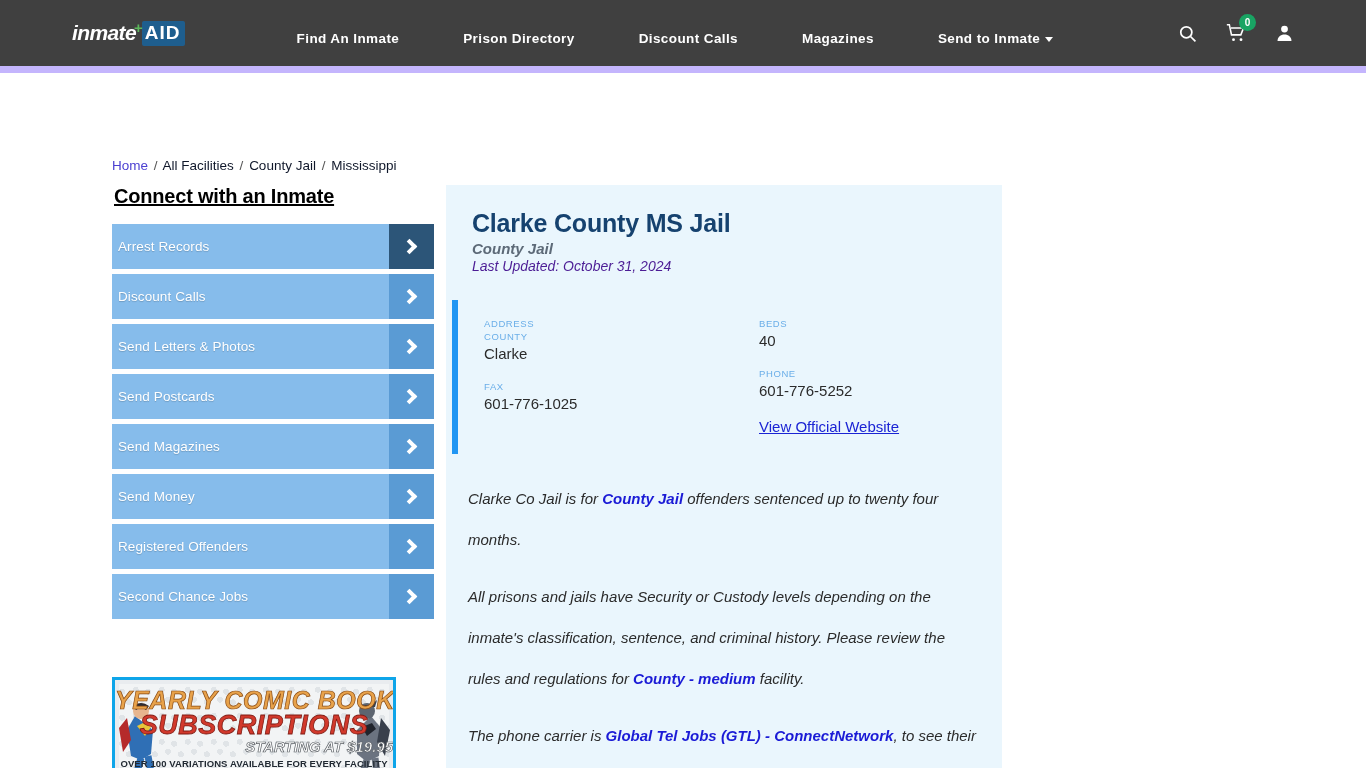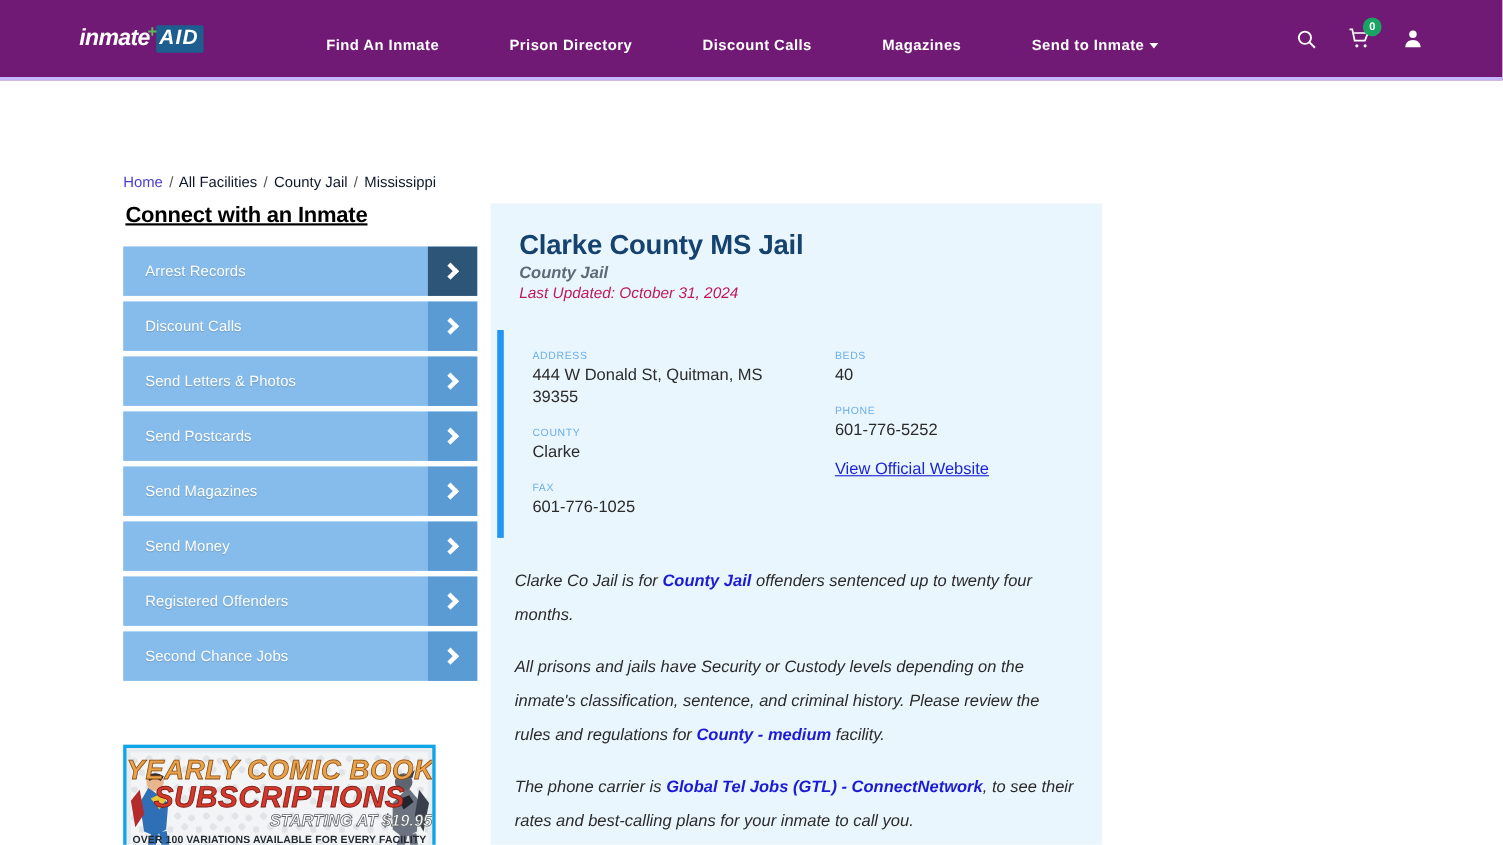--- a/index.html
+++ b/index.html
@@ -10,24 +10,24 @@
     overflow: hidden;
     background: #ffffff;
     font-family: "Liberation Sans", sans-serif;
   }
 
   
   .site-header {
     position: relative;
     width: 1366px;
     height: 73px;
-    background: #701a75;
+    background: #404040;
     display: flex;
     align-items: center;
-    border-bottom: 3px solid #c4b5fd;
+    border-bottom: 7px solid #c4b5fd;
   }
   .logo {
     margin-left: 72px;
     display: flex;
     align-items: center;
     height: 30px;
     user-select: none;
   }
   .logo-word {
     color: #ffffff;
@@ -43,21 +43,20 @@
     font-weight: bold;
     position: relative;
     top: -6px;
     left: -2px;
   }
   .logo-aid {
     background: #1e5e8e;
     color: #ffffff;
     font-size: 19px;
     font-weight: bold;
-    font-style: italic;
     letter-spacing: 1px;
     padding: 1px 4px 2px 3px;
     margin-left: -3px;
     border-radius: 2px;
     text-align: right;
   }
   .main-nav {
     display: flex;
     align-items: center;
     margin-left: 80px;
@@ -136,21 +135,21 @@
     align-items: center;
     height: 45px;
     margin-bottom: 5px;
     background: #86bceb;
     cursor: pointer;
     overflow: hidden;
   }
   .side-btn .label {
     color: #ffffff;
     font-size: 13.5px;
-    padding-left: 20px;
+    padding-left: 6px;
     text-shadow: 0 1px 1px rgba(0,0,0,0.18);
     letter-spacing: 0.1px;
   }
   .side-btn .arrow-box {
     position: absolute;
     right: 0; top: 0;
     width: 45px; height: 45px;
     background: #5a9bd4;
     display: flex; align-items: center; justify-content: center;
   }
@@ -244,21 +243,21 @@
     margin: 0 0 1px 26px;
     font-size: 15px;
     font-weight: bold;
     font-style: italic;
     color: #5d6a78;
   }
   .facility-updated {
     margin: 0 0 26px 26px;
     font-size: 14px;
     font-style: italic;
-    color: #be185d;
+    color: #4c1d95;
   }
 
   .info-box {
     position: relative;
     margin: 0 24px 0 6px;
     padding: 18px 0 18px 26px;
     border-left: 6px solid #2196f3;
     background: #eaf6fd;
     display: flex;
   }
@@ -285,21 +284,21 @@
     cursor: pointer;
     display: inline-block;
   }
 
   .body-copy { padding: 24px 24px 0 22px; }
   .body-copy p {
     margin: 0 0 16px 0;
     font-size: 15px;
     font-style: italic;
     color: #2b2b2b;
-    line-height: 31px;
+    line-height: 41px;
   }
   .hl { color: #1b1bd6; font-weight: bold; font-style: italic; }
 </style>
 </head>
 <body>
 
 <div class="site-header">
 
   <div class="logo">
     <span class="logo-word">inmate</span>
@@ -430,21 +429,20 @@
 
   <div class="main-panel">
 
     <h1 class="facility-title">Clarke County MS Jail</h1>
     <div class="facility-type">County Jail</div>
     <div class="facility-updated">Last Updated: October 31, 2024</div>
 
     <div class="info-box">
       <div class="info-col">
         <div class="info-label">ADDRESS</div>
-        <div class="info-value">444 W Donald St, Quitman, MS 39355</div>
         <div class="info-label">COUNTY</div>
         <div class="info-value">Clarke</div>
         <div class="info-label">FAX</div>
         <div class="info-value">601-776-1025</div>
       </div>
       <div class="info-col right">
         <div class="info-label">BEDS</div>
         <div class="info-value">40</div>
         <div class="info-label">PHONE</div>
         <div class="info-value">601-776-5252</div>

